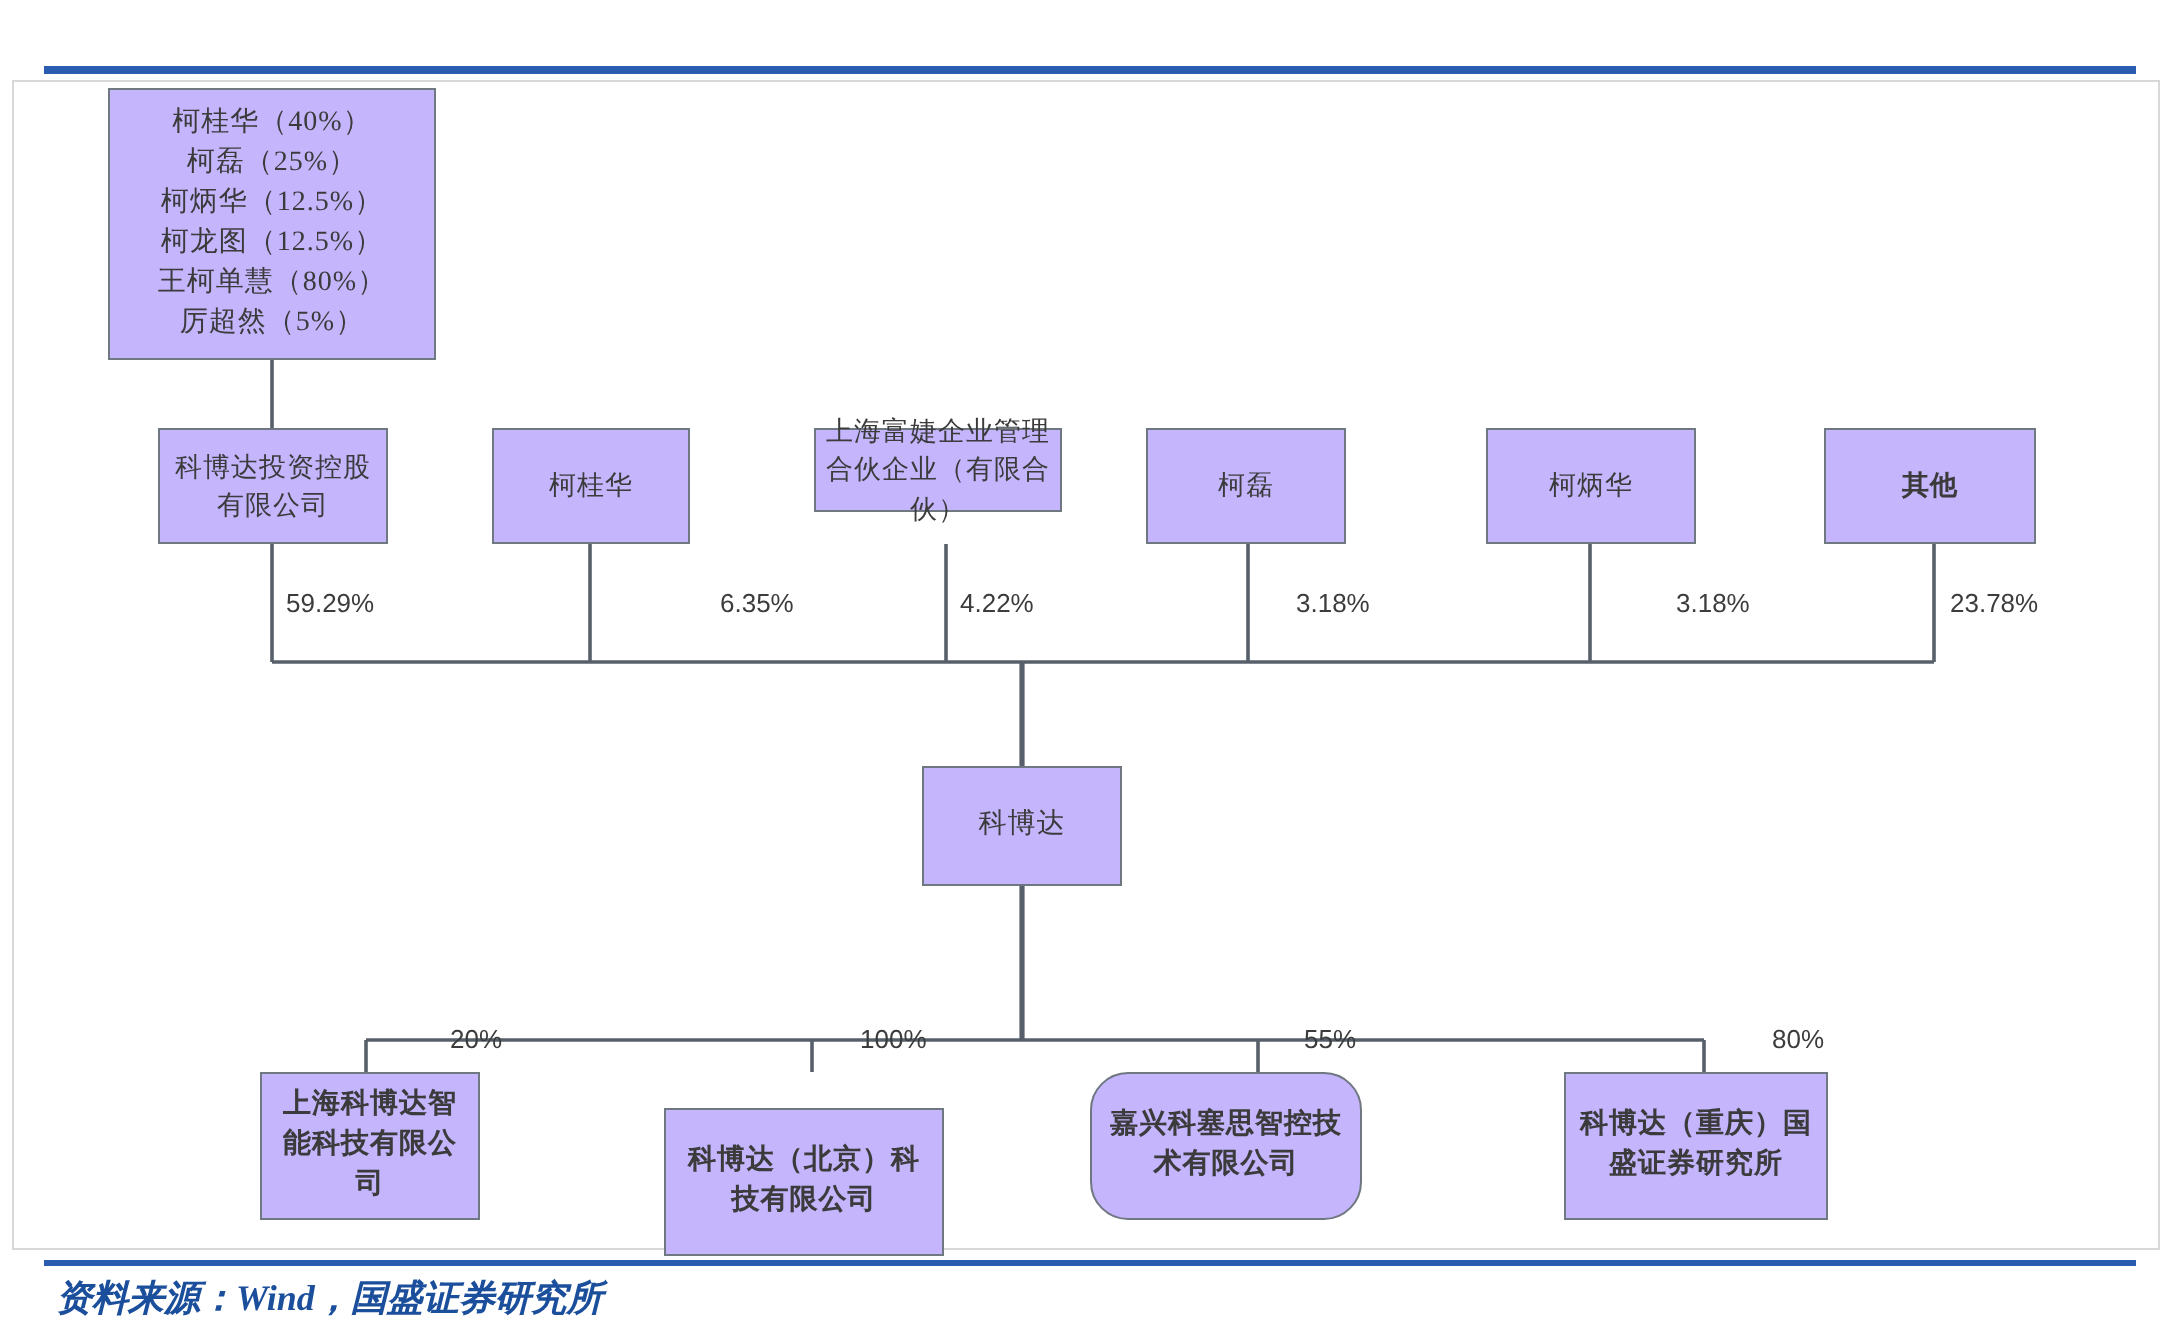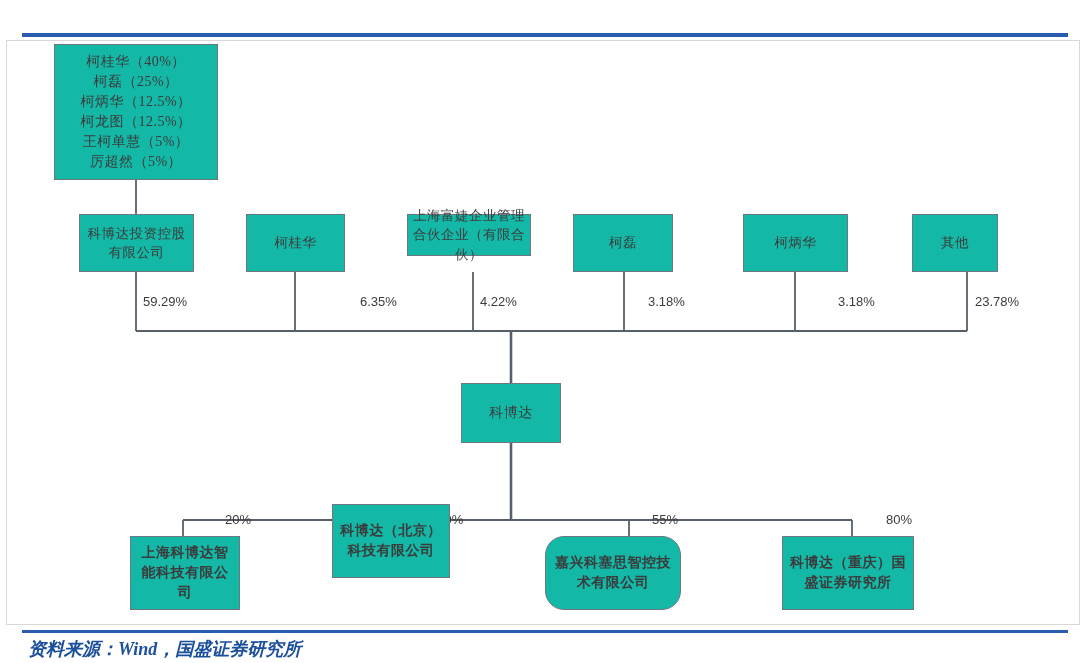--- a/index.html
+++ b/index.html
@@ -48,21 +48,21 @@
   
   #connectors{
     position:absolute;left:0;top:0;width:1086px;height:663px;
     pointer-events:none;
   }
   
   .node{
     position:absolute;
     box-sizing:border-box;
     border:1.6px solid #6f7781;
-    background:#14b8a6;
+    background:#c4b5fd;
     display:flex;align-items:center;justify-content:center;
     text-align:center;
     color:#3b3b3b;
     font-family:"Liberation Serif","DejaVu Serif",serif;
     line-height:1.42;
     letter-spacing:.5px;
   }
   .node span{display:block;padding:0 4px;}
   .n-root{font-size:14px;}
   .n-mid{font-size:13.5px;}
@@ -112,41 +112,41 @@
     <line x1="852" y1="520" x2="852" y2="536"></line>
   </g>
 </svg>
 
 <div class="node n-root" style="left:54px;top:44px;width:164px;height:136px;">
   <span>
     <span>柯桂华（40%）</span>
     <span>柯磊（25%）</span>
     <span>柯炳华（12.5%）</span>
     <span>柯龙图（12.5%）</span>
-    <span>王柯单慧（5%）</span>
+    <span>王柯单慧（80%）</span>
     <span>厉超然（5%）</span>
   </span>
 </div>
 
 <div class="node n-mid" style="left:79px;top:214px;width:115px;height:58px;">
   <span>科博达投资控股有限公司</span>
 </div>
 <div class="node n-mid" style="left:246px;top:214px;width:99px;height:58px;">
   <span>柯桂华</span>
 </div>
 <div class="node n-mid" style="left:407px;top:214px;width:124px;height:42px;">
   <span>上海富婕企业管理合伙企业（有限合伙）</span>
 </div>
 <div class="node n-mid" style="left:573px;top:214px;width:100px;height:58px;">
   <span>柯磊</span>
 </div>
 <div class="node n-mid" style="left:743px;top:214px;width:105px;height:58px;">
   <span>柯炳华</span>
 </div>
-<div class="node n-mid" style="left:912px;top:214px;width:86px;height:58px;">
+<div class="node n-mid" style="left:912px;top:214px;width:106px;height:58px;font-weight:bold;">
   <span>其他</span>
 </div>
 
 <div class="pct" style="left:143px;top:294px;">59.29%</div>
 <div class="pct" style="left:360px;top:294px;">6.35%</div>
 <div class="pct" style="left:480px;top:294px;">4.22%</div>
 <div class="pct" style="left:648px;top:294px;">3.18%</div>
 <div class="pct" style="left:838px;top:294px;">3.18%</div>
 <div class="pct" style="left:975px;top:294px;">23.78%</div>
 
@@ -155,21 +155,21 @@
 </div>
 
 <div class="pct" style="left:225px;top:512px;">20%</div>
 <div class="pct" style="left:430px;top:512px;">100%</div>
 <div class="pct" style="left:652px;top:512px;">55%</div>
 <div class="pct" style="left:886px;top:512px;">80%</div>
 
 <div class="node n-sub" style="left:130px;top:536px;width:110px;height:74px;">
   <span>上海科博达智能科技有限公司</span>
 </div>
-<div class="node n-sub" style="left:332px;top:504px;width:118px;height:74px;">
+<div class="node n-sub" style="left:332px;top:554px;width:140px;height:74px;">
   <span>科博达（北京）科技有限公司</span>
 </div>
 <div class="node n-sub" style="left:545px;top:536px;width:136px;height:74px;border-radius:19px;">
   <span>嘉兴科塞思智控技术有限公司</span>
 </div>
 <div class="node n-sub" style="left:782px;top:536px;width:132px;height:74px;">
   <span>科博达（重庆）国盛证券研究所</span>
 </div>
 
 <div id="footer-rule"></div>

